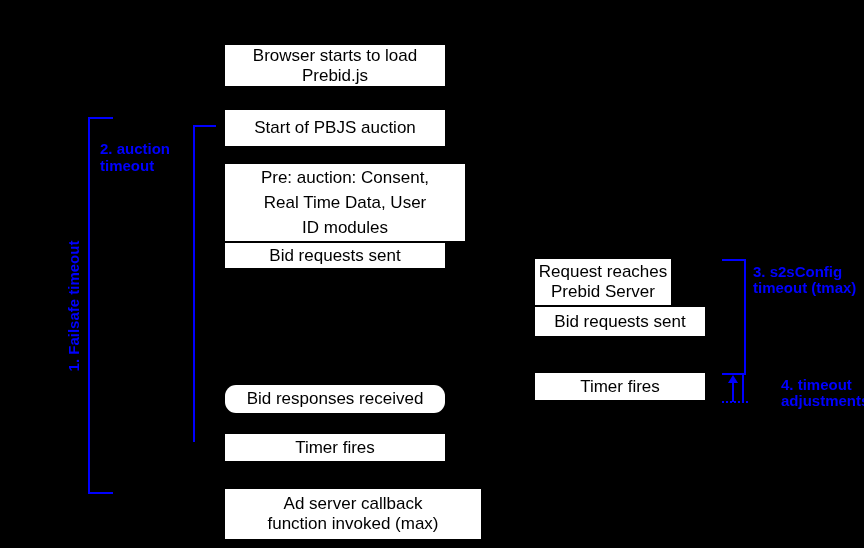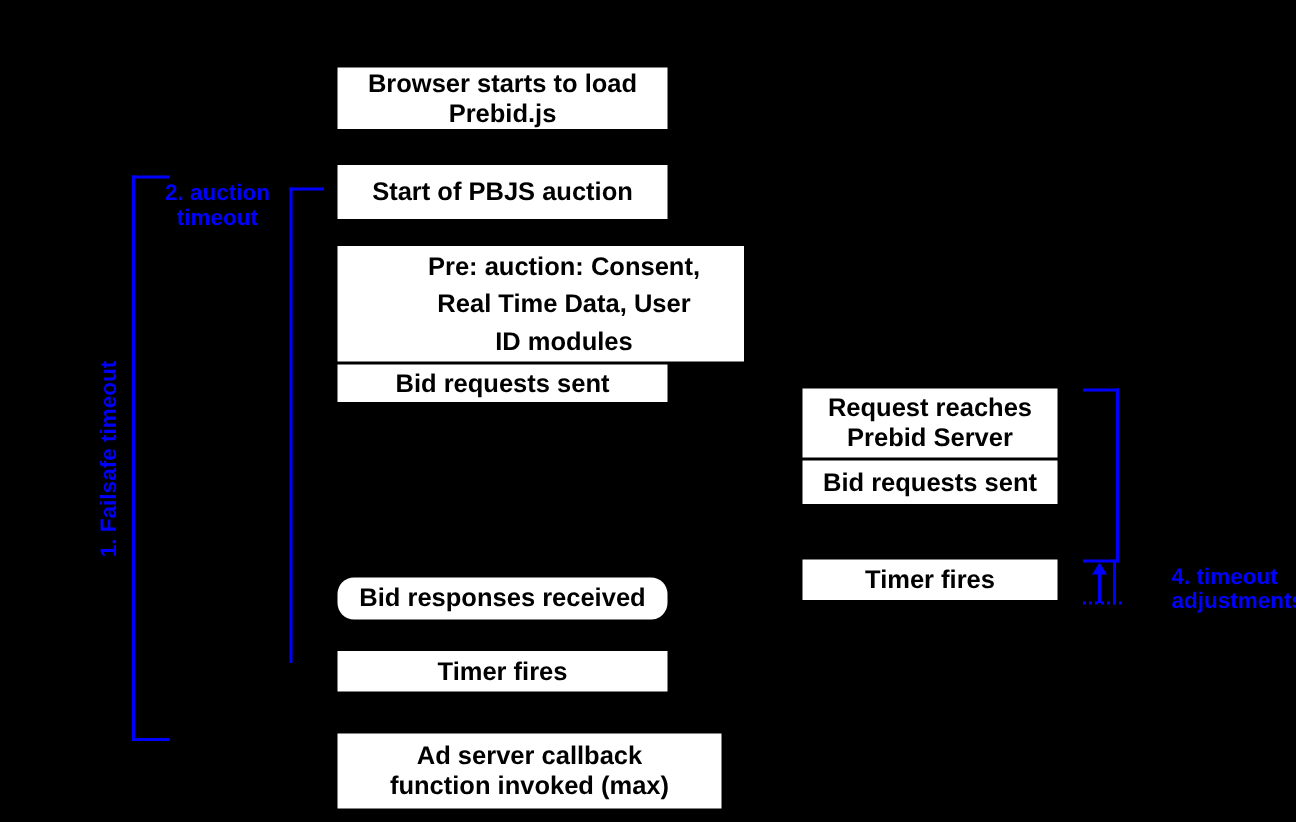--- a/index.html
+++ b/index.html
@@ -15,21 +15,20 @@
     position: absolute;
     background: #ffffff;
     color: #000000;
     display: flex;
     align-items: center;
     justify-content: center;
     text-align: center;
     font-size: 17px;
     line-height: 24px;
     white-space: pre-line;
-    font-weight: bold;
   }
   .box.tight { line-height: 20px; }
   .box.mid   { line-height: 25px; }
   .blue-label {
     position: absolute;
     color: #0000ff;
     font-weight: bold;
     font-size: 15px;
     line-height: 16px;
     white-space: pre-line;
@@ -66,48 +65,50 @@
 </head>
 <body>
 
 <div class="stage">
 
   <div class="box tight" style="left:225px; top:45px;  width:220px; height:41px;">Browser starts to load
 Prebid.js</div>
 
   <div class="box" style="left:225px; top:110px; width:220px; height:36px;">Start of PBJS auction</div>
 
-  <div class="box mid" style="left:225px; top:164px; width:240px; height:77px;padding-left:31px;">Pre: auction: Consent,
+  <div class="box mid" style="left:225px; top:164px; width:240px; height:77px;">Pre: auction: Consent,
 Real Time Data, User
 ID modules</div>
 
   <div class="box" style="left:225px; top:243px; width:220px; height:25px;">Bid requests sent</div>
 
   <div class="box" style="left:225px; top:385px; width:220px; height:28px;border-radius:11px;">Bid responses received</div>
 
   <div class="box" style="left:225px; top:434px; width:220px; height:27px;">Timer fires</div>
 
   <div class="box tight" style="left:225px; top:489px; width:256px; height:50px;">Ad server callback
 function invoked (max)</div>
 
-  <div class="box tight" style="left:535px; top:259px; width:170px; height:46px;">Request reaches
+  <div class="box tight" style="left:535px; top:259px; width:136px; height:46px;">Request reaches
 Prebid Server</div>
 
   <div class="box" style="left:535px; top:307px; width:170px; height:29px;">Bid requests sent</div>
 
   <div class="box" style="left:535px; top:373px; width:170px; height:27px;">Timer fires</div>
 
   <div class="bracket bracket-left" style="left:88px; top:117px; width:23px; height:373px;"></div>
   <div class="blue-label rot-ccw" style="left:7px; top:296px; width:137px; height:20px;">1. Failsafe timeout</div>
 
   <div class="bracket bracket-left-open" style="left:193px; top:125px; width:21px; height:315px;"></div>
-  <div class="blue-label" style="left:100px; top:120px; width:90px; text-align:center; line-height:17px;">2. auction
+  <div class="blue-label" style="left:100px; top:140px; width:90px; text-align:left; line-height:17px;">2. auction
 timeout</div>
 
   <div class="bracket bracket-right" style="left:722px; top:259px; width:22px; height:112px;"></div>
+  <div class="blue-label" style="left:753px; top:264px; width:110px;">3. s2sConfig
+timeout (tmax)</div>
 
   <div class="vline" style="left:742px; top:373px; height:30px;"></div>
   <div class="vline" style="left:732px; top:382px; height:20px;"></div>
   <div class="arrow-head" style="left:728px; top:375px;"></div>
   <div class="dotted" style="left:722px; top:401px; width:26px;"></div>
   <div class="blue-label" style="left:753px; top:377px; width:110px;margin-left:28px;">4. timeout
 adjustments</div>
 
 </div>
 

